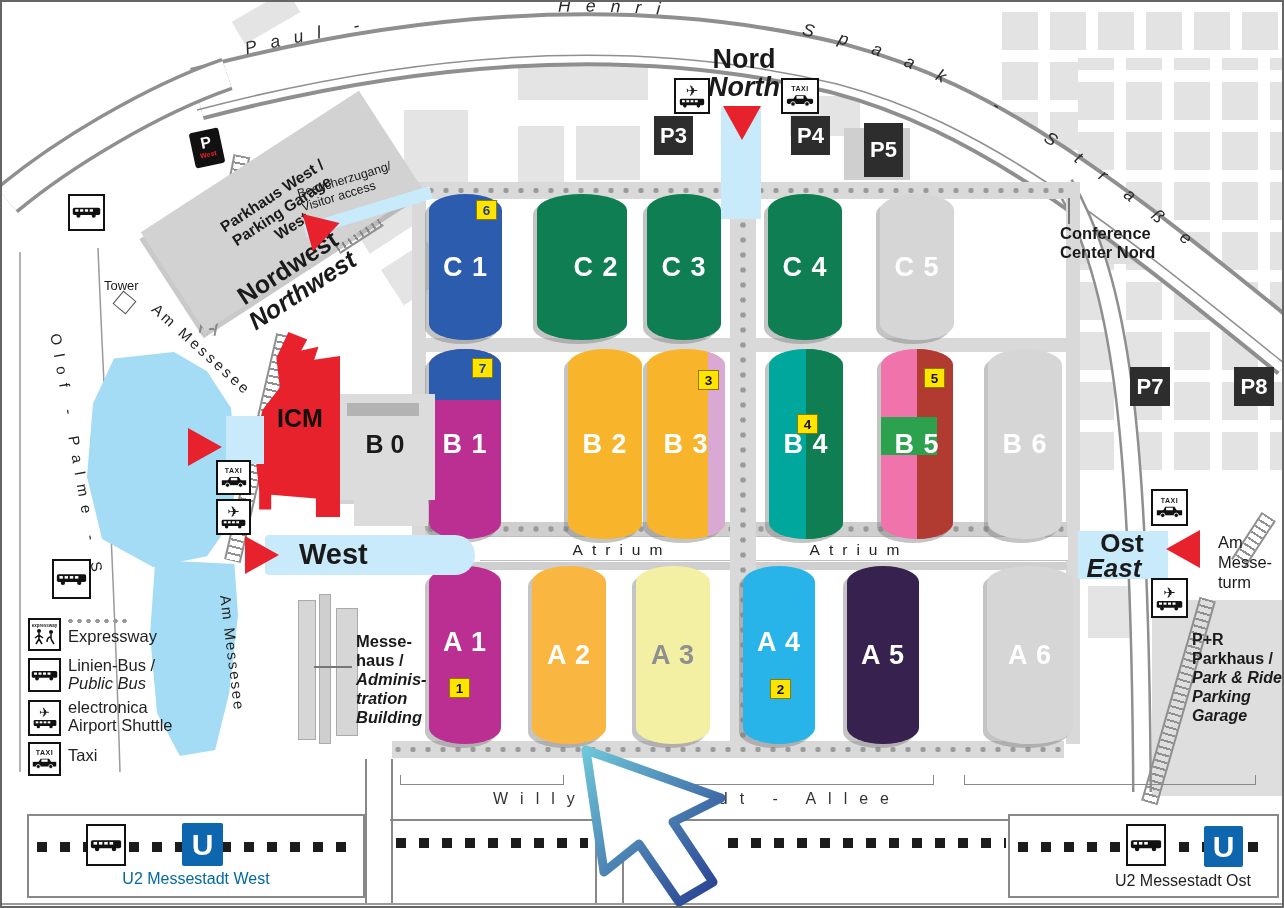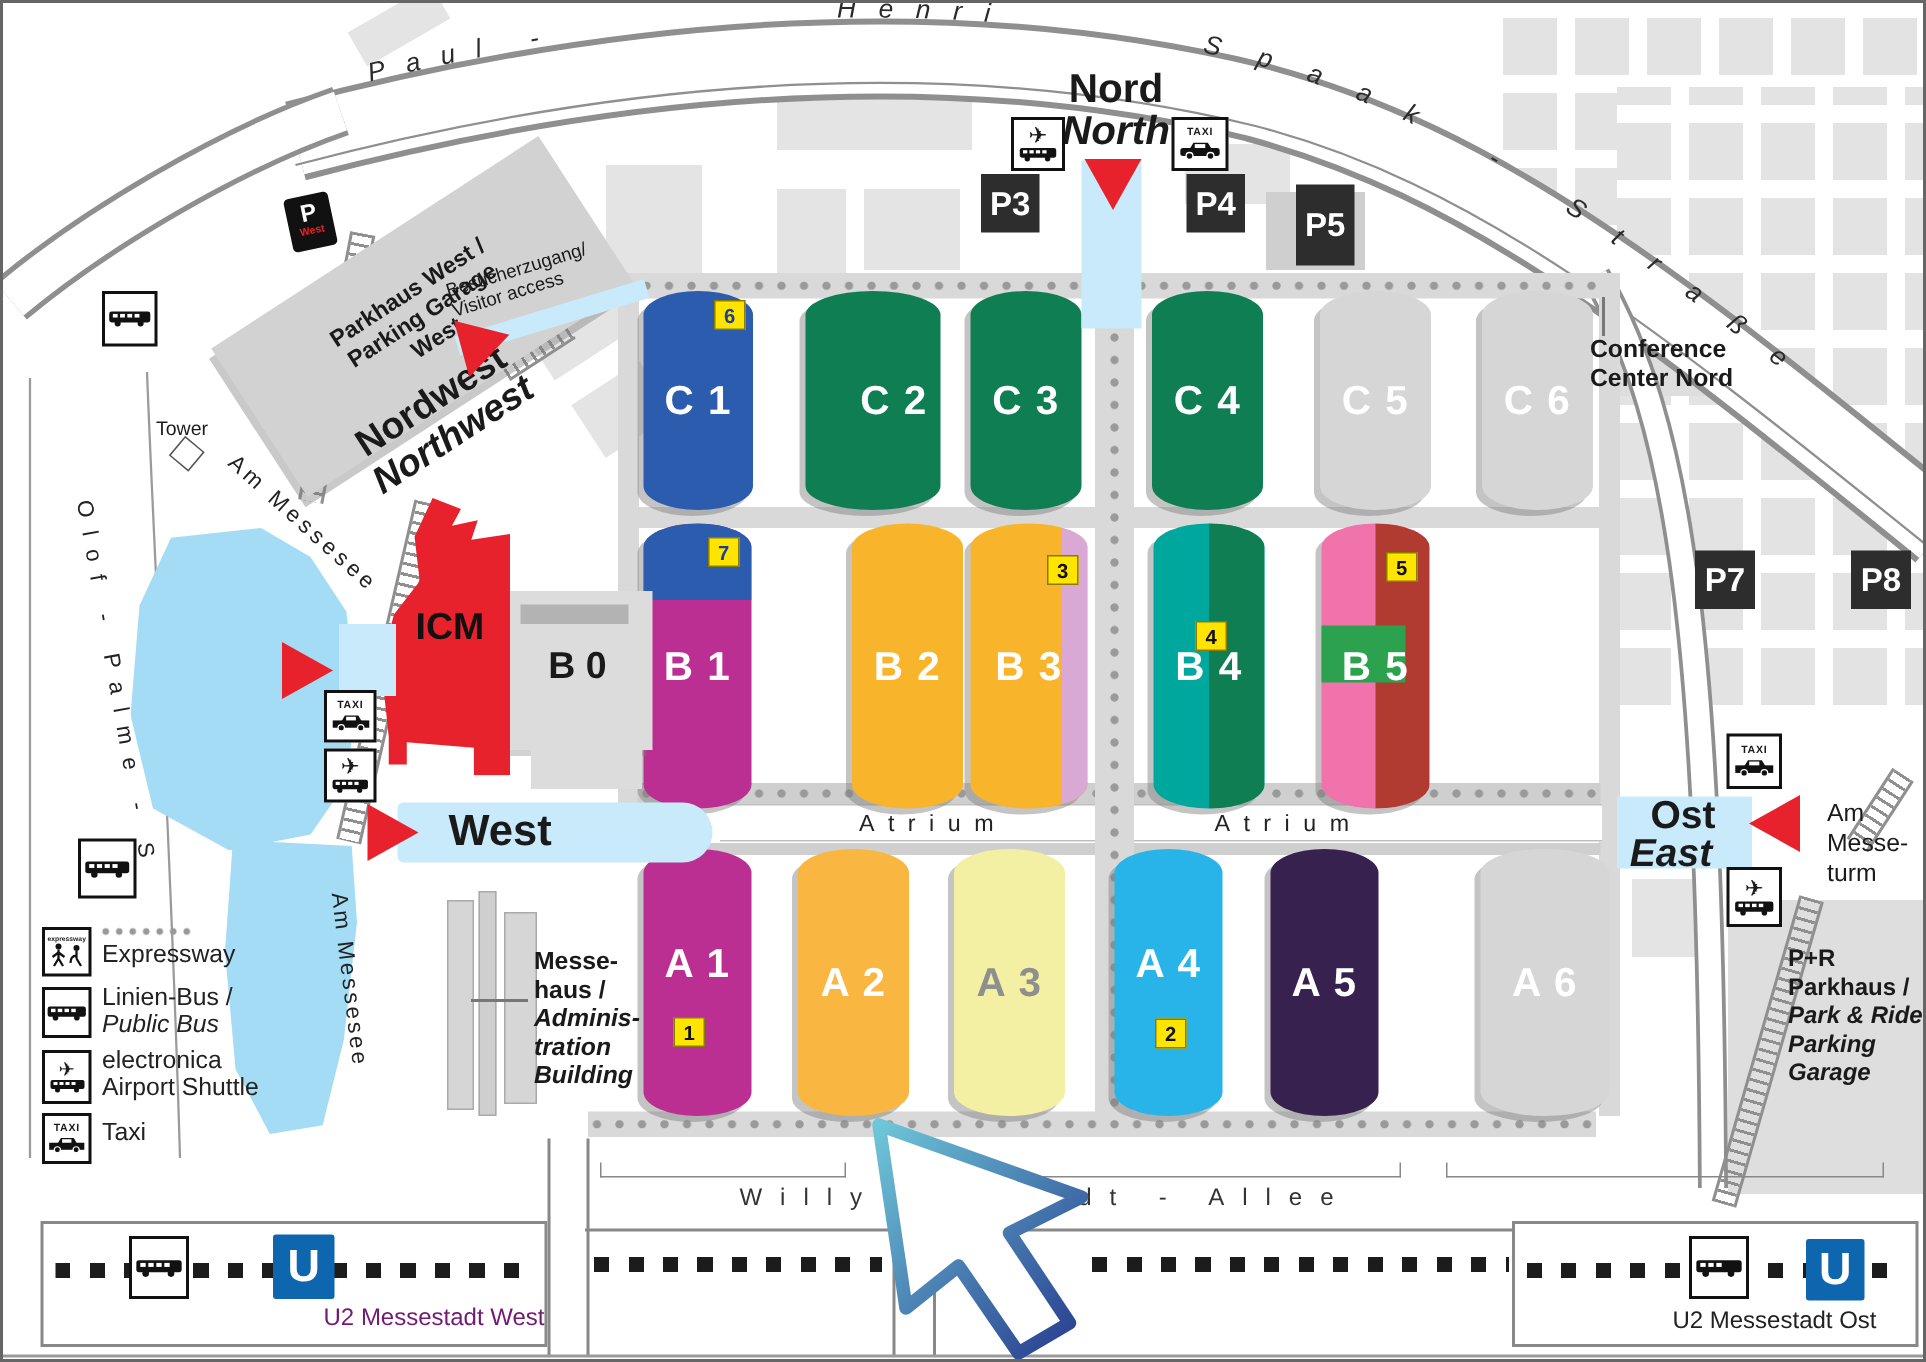--- a/index.html
+++ b/index.html
@@ -126,42 +126,42 @@
     </div>
   <div class="hall rowC" id="hall-C3" style="background: rgb(16, 126, 83);">
       <span class="hlabel" style="color: rgb(255, 255, 255);">C 3</span>
     </div>
   <div class="hall rowC" id="hall-C4" style="background: rgb(16, 126, 83);">
       <span class="hlabel" style="color: rgb(255, 255, 255);">C 4</span>
     </div>
   <div class="hall rowC" id="hall-C5" style="background: rgb(214, 214, 214);">
       <span class="hlabel" style="color: rgb(255, 255, 255);">C 5</span>
     </div>
-  <div class="hall rowC" id="hall-C6" style="background: rgb(214, 214, 214);">
-      <span class="hlabel" style="color: rgb(255, 255, 255);">C 6</span>
-    </div>
   <div class="hall rowB" id="hall-B1" style="background: rgb(186, 47, 145);">
       <div class="part part-top" style="background: rgb(43, 92, 173);"></div>
       <span class="hlabel" style="color: rgb(255, 255, 255);">B 1</span>
     </div>
   <div class="hall rowB" id="hall-B2" style="background: rgb(248, 181, 44); margin-left: 29px;">
       <span class="hlabel" style="color: rgb(255, 255, 255);">B 2</span>
     </div>
   <div class="hall rowB" id="hall-B3" style="background: rgb(248, 181, 44);">
       <div class="part part-stripe" style="background: rgb(217, 168, 213);"></div>
       <span class="hlabel" style="color: rgb(255, 255, 255);">B 3</span>
     </div>
   <div class="hall rowB" id="hall-B4" style="background: rgb(0, 167, 156);">
       <div class="part part-right" style="background: rgb(16, 126, 83);"></div>
       <span class="hlabel" style="color: rgb(255, 255, 255);">B 4</span>
     </div>
   <div class="hall rowB" id="hall-B5" style="background: rgb(241, 115, 172);">
       <div class="part part-right" style="background: rgb(177, 58, 49);"></div>
       <div class="part part-patch" style="background: rgb(44, 162, 78);"></div>
       <span class="hlabel" style="color: rgb(255, 255, 255);">B 5</span>
+    </div>
+  <div class="hall rowB" id="hall-B6" style="background: rgb(214, 214, 214);">
+      <span class="hlabel" style="color: rgb(255, 255, 255);">B 6</span>
     </div>
   <div class="hall rowA" id="hall-A1" style="background: rgb(186, 47, 145);">
       <span class="hlabel" style="margin-bottom: 26px; color: rgb(255, 255, 255);">A 1</span>
     </div>
   <div class="hall rowA" id="hall-A2" style="background: rgb(249, 183, 65);">
       <span class="hlabel" style="color: rgb(255, 255, 255);">A 2</span>
     </div>
   <div class="hall rowA" id="hall-A3" style="background: rgb(243, 240, 163);">
       <span class="hlabel" style="color: rgb(143, 143, 143);">A 3</span>
     </div>
@@ -459,21 +459,21 @@
           <rect x="10" y="3" width="4" height="3" fill="#fff"></rect>
           <rect x="16" y="3" width="4" height="3" fill="#fff"></rect>
           <rect x="22" y="3" width="4" height="3" fill="#fff"></rect>
           <circle cx="8" cy="11" r="2.5" fill="#111"></circle>
           <circle cx="27" cy="11" r="2.5" fill="#111"></circle>
         </svg>
       </div>
     <div class="ulogo" style="left:153px;top:7px;width:41px;height:43px;">
         <span>U</span>
       </div>
-    <div class="abs" style="left:0;top:54px;width:100%;text-align:right;font-size:16px;color:#701a75;">U2 Messestadt West</div>
+    <div class="abs" style="left:0;top:54px;width:100%;text-align:center;font-size:16px;color:#0369a1;">U2 Messestadt West</div>
   </div>
   <div class="u2box" style="left:1006px;top:812px;width:271px;height:84px;">
     <div class="dash" style="left:8px;top:26px;width:250px;"></div>
     <div class="icobox" style="left:116px;top:8px;width:40px;height:42px;">
         <svg width="32" height="13" viewBox="0 0 36 14">
           <rect x="1" y="1" width="34" height="9" rx="2" fill="#111"></rect>
           <rect x="4" y="3" width="4" height="3" fill="#fff"></rect>
           <rect x="10" y="3" width="4" height="3" fill="#fff"></rect>
           <rect x="16" y="3" width="4" height="3" fill="#fff"></rect>
           <circle cx="8" cy="11" r="2.5" fill="#111"></circle>

